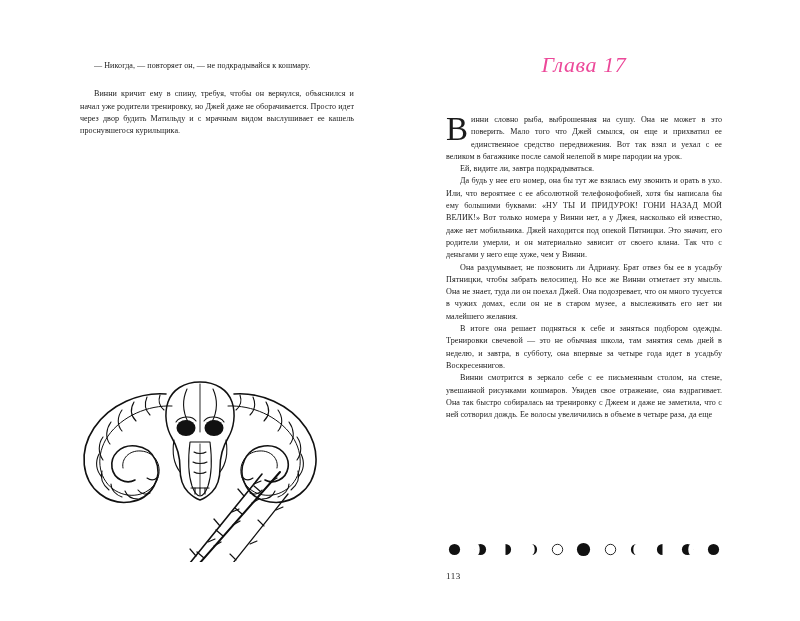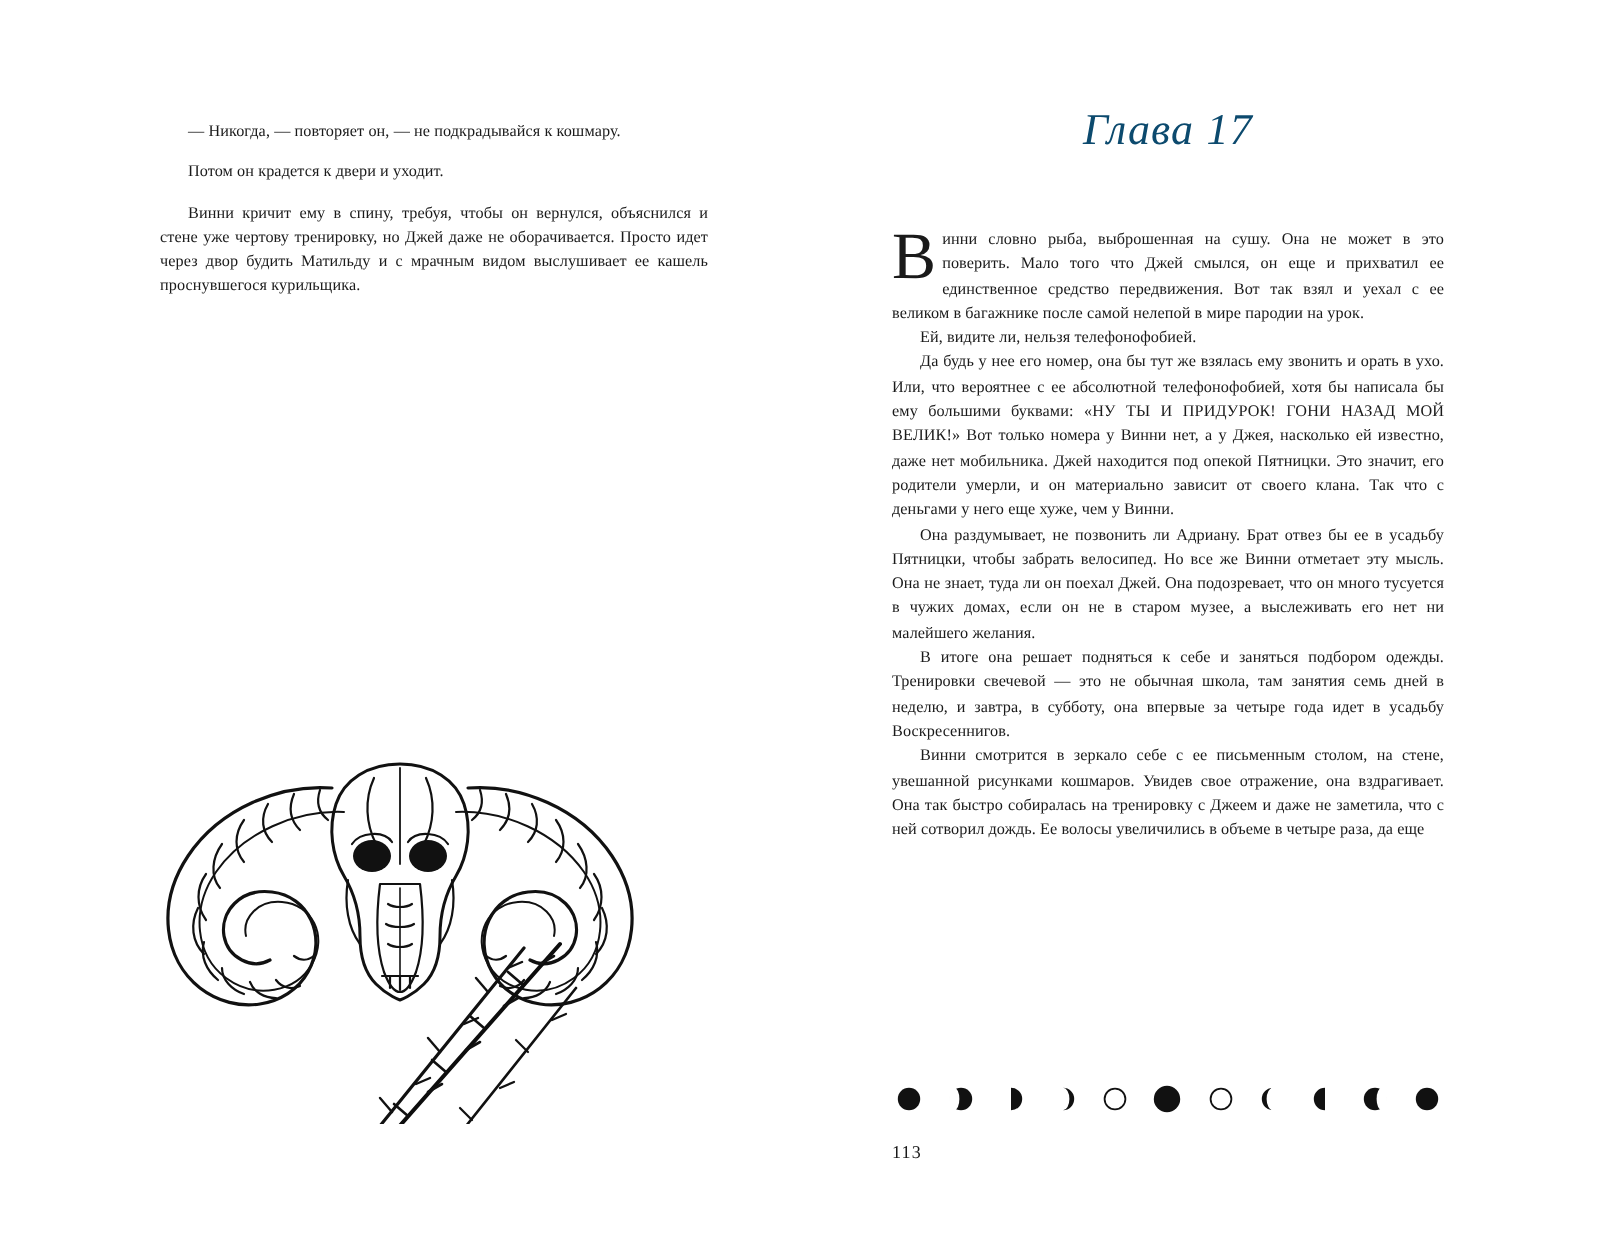--- a/index.html
+++ b/index.html
@@ -49,21 +49,21 @@
   .gap-small { height: 8px; }
 
   
   .chapter-title {
     font-family: "Liberation Serif", serif;
     font-style: italic;
     font-size: 22px;
     text-align: center;
     letter-spacing: 0.6px;
     margin: 0 0 36px 0;
-    color: #0c4a6e;
+    color: #ec4899;
     text-indent: 0;
   }
 
   
   .dropcap-para {
     text-indent: 0;
     position: relative;
   }
   .dropcap {
     float: left;
@@ -116,23 +116,22 @@
 </style>
 </head>
 <body>
 
 <div class="spread">
 
   <div class="page page-left">
 
     <p>— Никогда, — повторяет он, — не подкрадывайся к кошмару.</p>
     <div class="gap-small"></div>
-    <p>Потом он крадется к двери и уходит.</p>
     <div class="gap-small"></div>
-    <p>Винни кричит ему в спину, требуя, чтобы он вернулся, объяснился и стене уже чертову тренировку, но Джей даже не оборачивается. Просто идет через двор будить Матильду и с мрачным видом выслушивает ее кашель проснувшегося курильщика.</p>
+    <p>Винни кричит ему в спину, требуя, чтобы он вернулся, объяснился и начал уже родители тренировку, но Джей даже не оборачивается. Просто идет через двор будить Матильду и с мрачным видом выслушивает ее кашель проснувшегося курильщика.</p>
     <div class="gap-small"></div>
 
     <div class="illustration">
       <svg width="300" height="280" viewBox="0 0 300 280" xmlns="http://www.w3.org/2000/svg">
         <g fill="none" stroke="#111111" stroke-width="1.1" stroke-linecap="round" stroke-linejoin="round">
 
           <path d="M118 112 C92 110 62 122 46 146 C30 170 34 198 52 212 C70 226 96 222 106 204
                    C116 186 106 166 88 164 C72 162 62 174 64 186 C66 197 78 203 87 198" stroke-width="1.6"></path>
           <path d="M124 124 C100 123 74 134 60 154 C47 173 50 196 65 207 C80 218 100 214 108 200
                    C116 186 108 170 93 169 C81 168 73 177 75 186" stroke-width="1.0"></path>
@@ -240,21 +239,21 @@
   </div>
 
   <div class="gutter"></div>
 
   <div class="page page-right">
 
     <div class="chapter-title">Глава 17</div>
 
     <p class="dropcap-para"><span class="dropcap">В</span><span>инни словно рыба, выброшенная на сушу. Она не может в это поверить. Мало того что Джей смылся, он еще и прихватил ее единственное средство передвижения. Вот так взял и уехал с ее великом в багажнике после самой нелепой в мире пародии на урок.</span></p>
 
-    <p>Ей, видите ли, нельзя телефонофобией.</p>
+    <p>Ей, видите ли, завтра подкрадываться.</p>
     <p>Да будь у нее его номер, она бы тут же взялась ему звонить и орать в ухо. Или, что вероятнее с ее абсолютной телефонофобией, хотя бы написала бы ему большими буквами: «НУ ТЫ И ПРИДУРОК! ГОНИ НАЗАД МОЙ ВЕЛИК!» Вот только номера у Винни нет, а у Джея, насколько ей известно, даже нет мобильника. Джей находится под опекой Пятницки. Это значит, его родители умерли, и он материально зависит от своего клана. Так что с деньгами у него еще хуже, чем у Винни.</p>
     <p>Она раздумывает, не позвонить ли Адриану. Брат отвез бы ее в усадьбу Пятницки, чтобы забрать велосипед. Но все же Винни отметает эту мысль. Она не знает, туда ли он поехал Джей. Она подозревает, что он много тусуется в чужих домах, если он не в старом музее, а выслеживать его нет ни малейшего желания.</p>
     <p>В итоге она решает подняться к себе и заняться подбором одежды. Тренировки свечевой — это не обычная школа, там занятия семь дней в неделю, и завтра, в субботу, она впервые за четыре года идет в усадьбу Воскресеннигов.</p>
     <p>Винни смотрится в зеркало себе с ее письменным столом, на стене, увешанной рисунками кошмаров. Увидев свое отражение, она вздрагивает. Она так быстро собиралась на тренировку с Джеем и даже не заметила, что с ней сотворил дождь. Ее волосы увеличились в объеме в четыре раза, да еще</p>
 
     <div class="footer">
       <div class="moons">
 
         <svg width="13" height="13" viewBox="0 0 13 13">
             <circle cx="6.5" cy="6.5" r="5.6" fill="#111"></circle>

